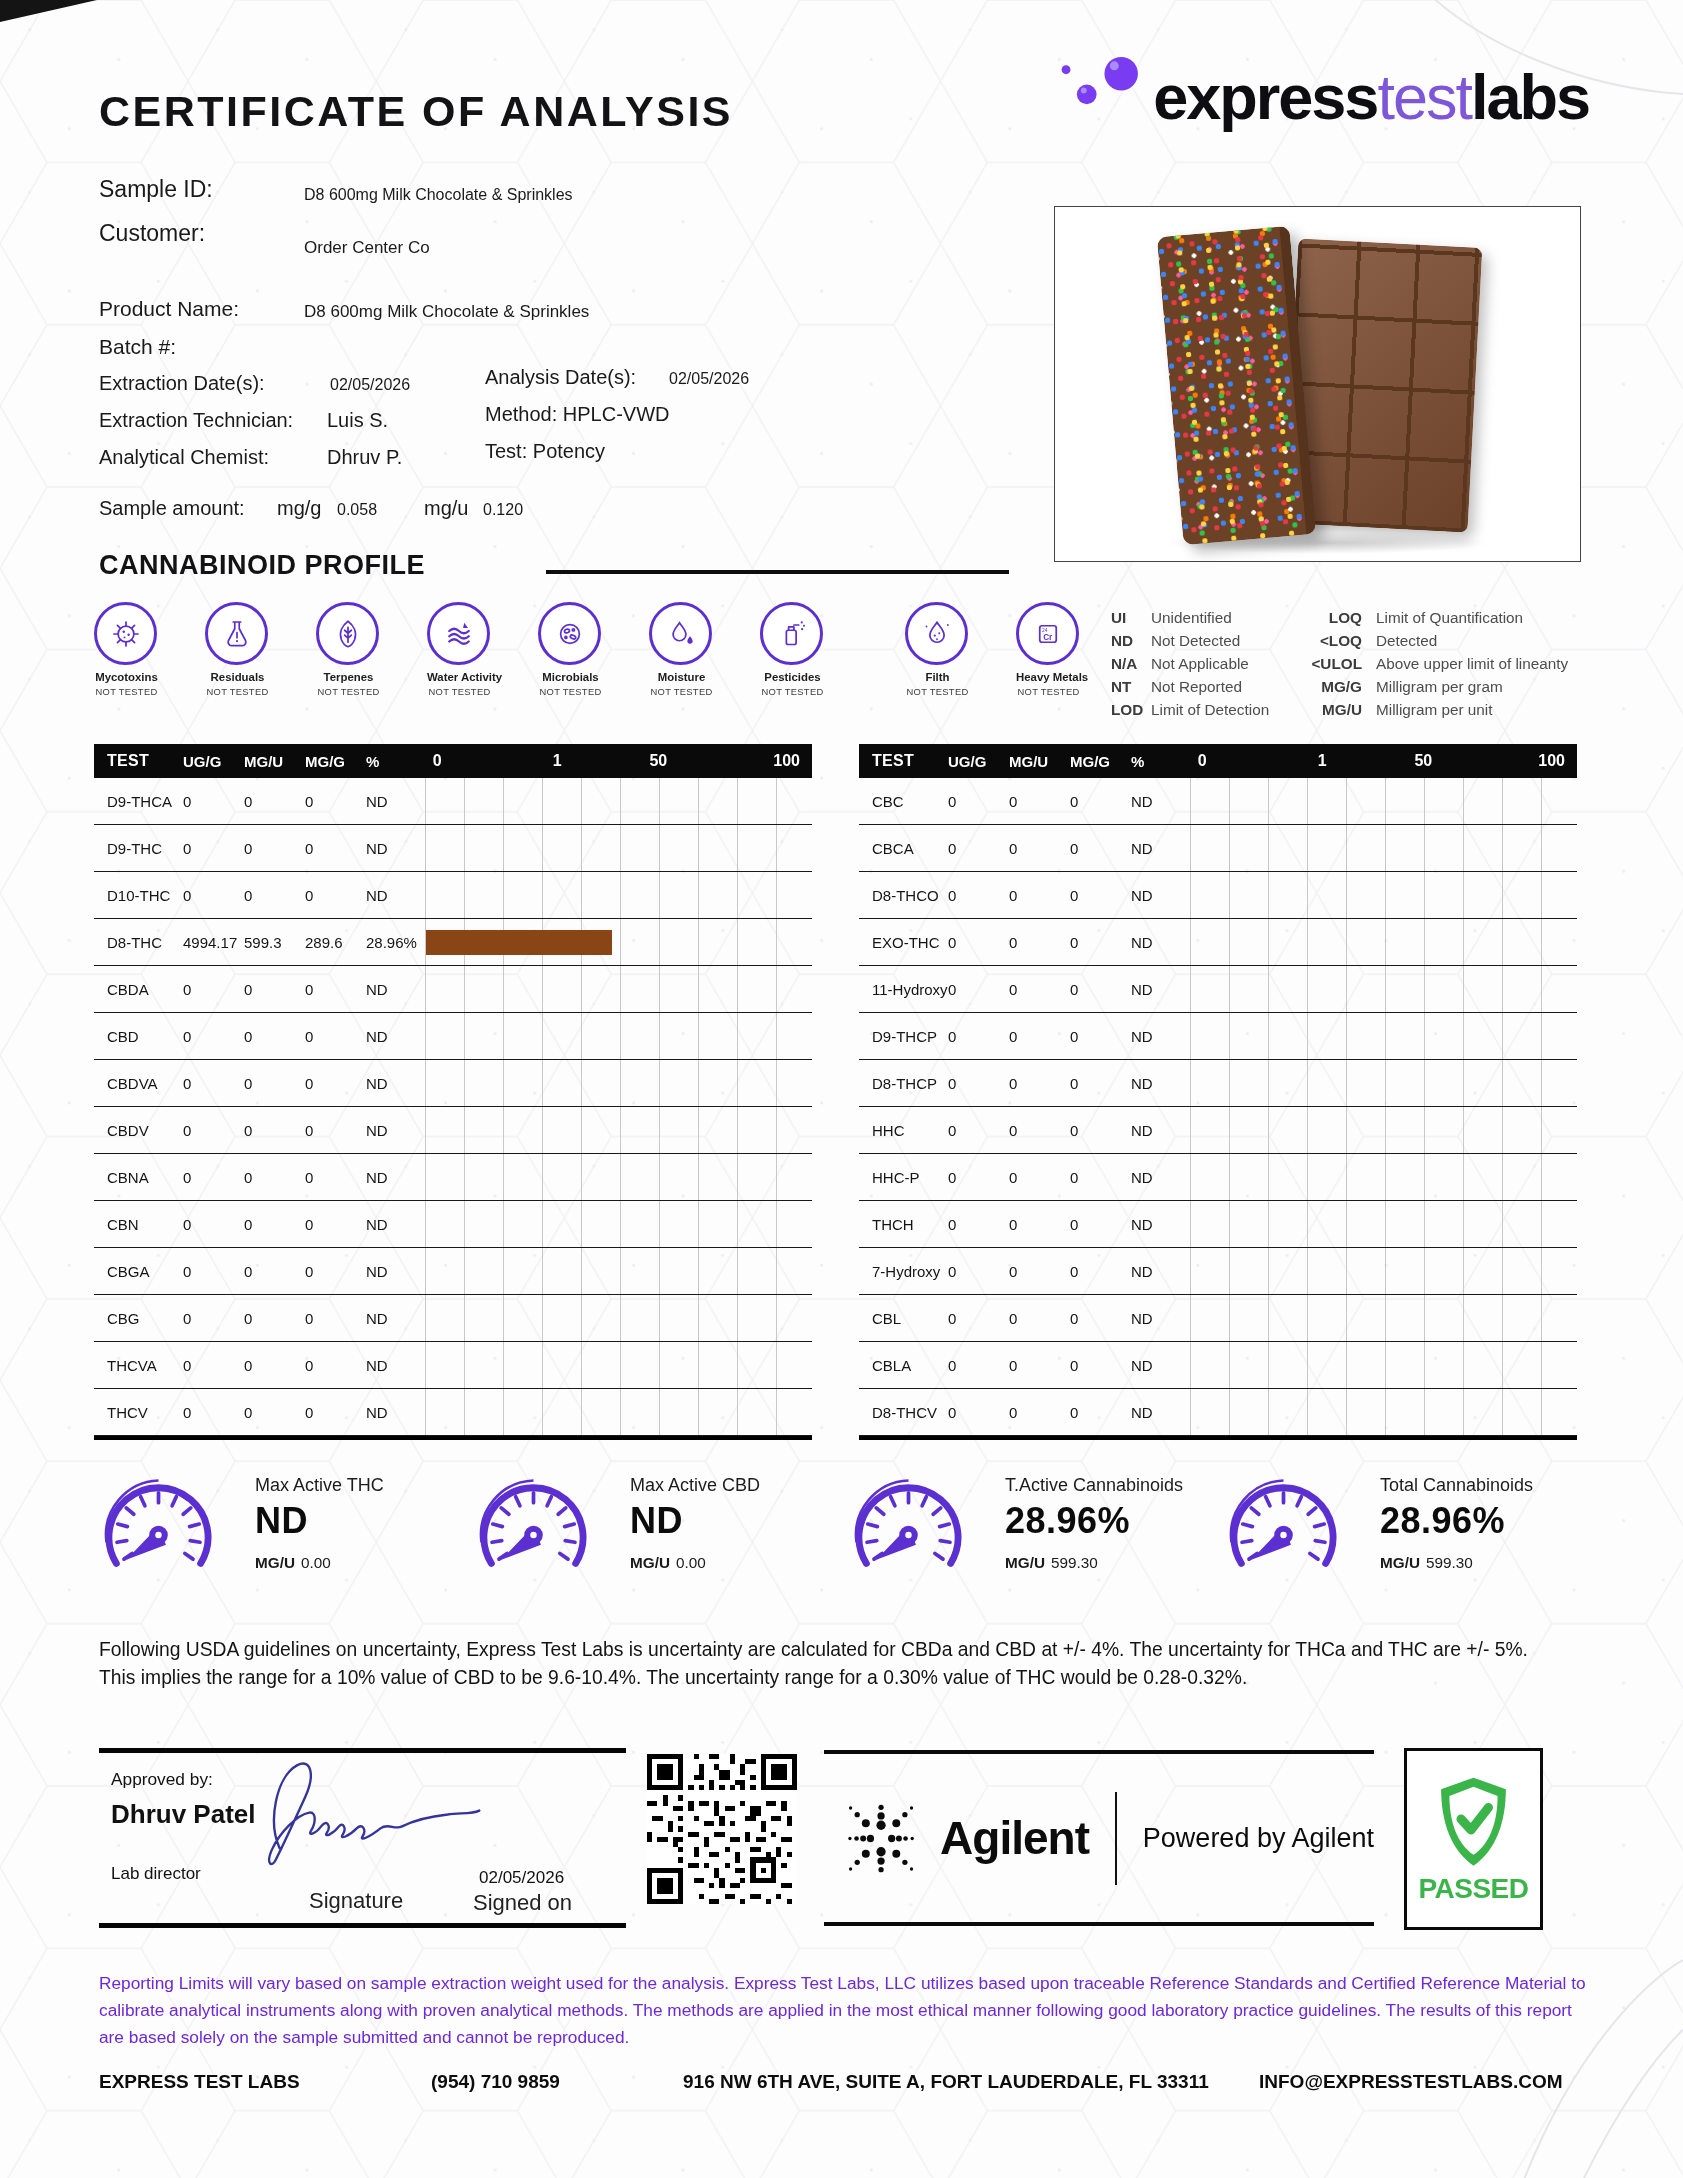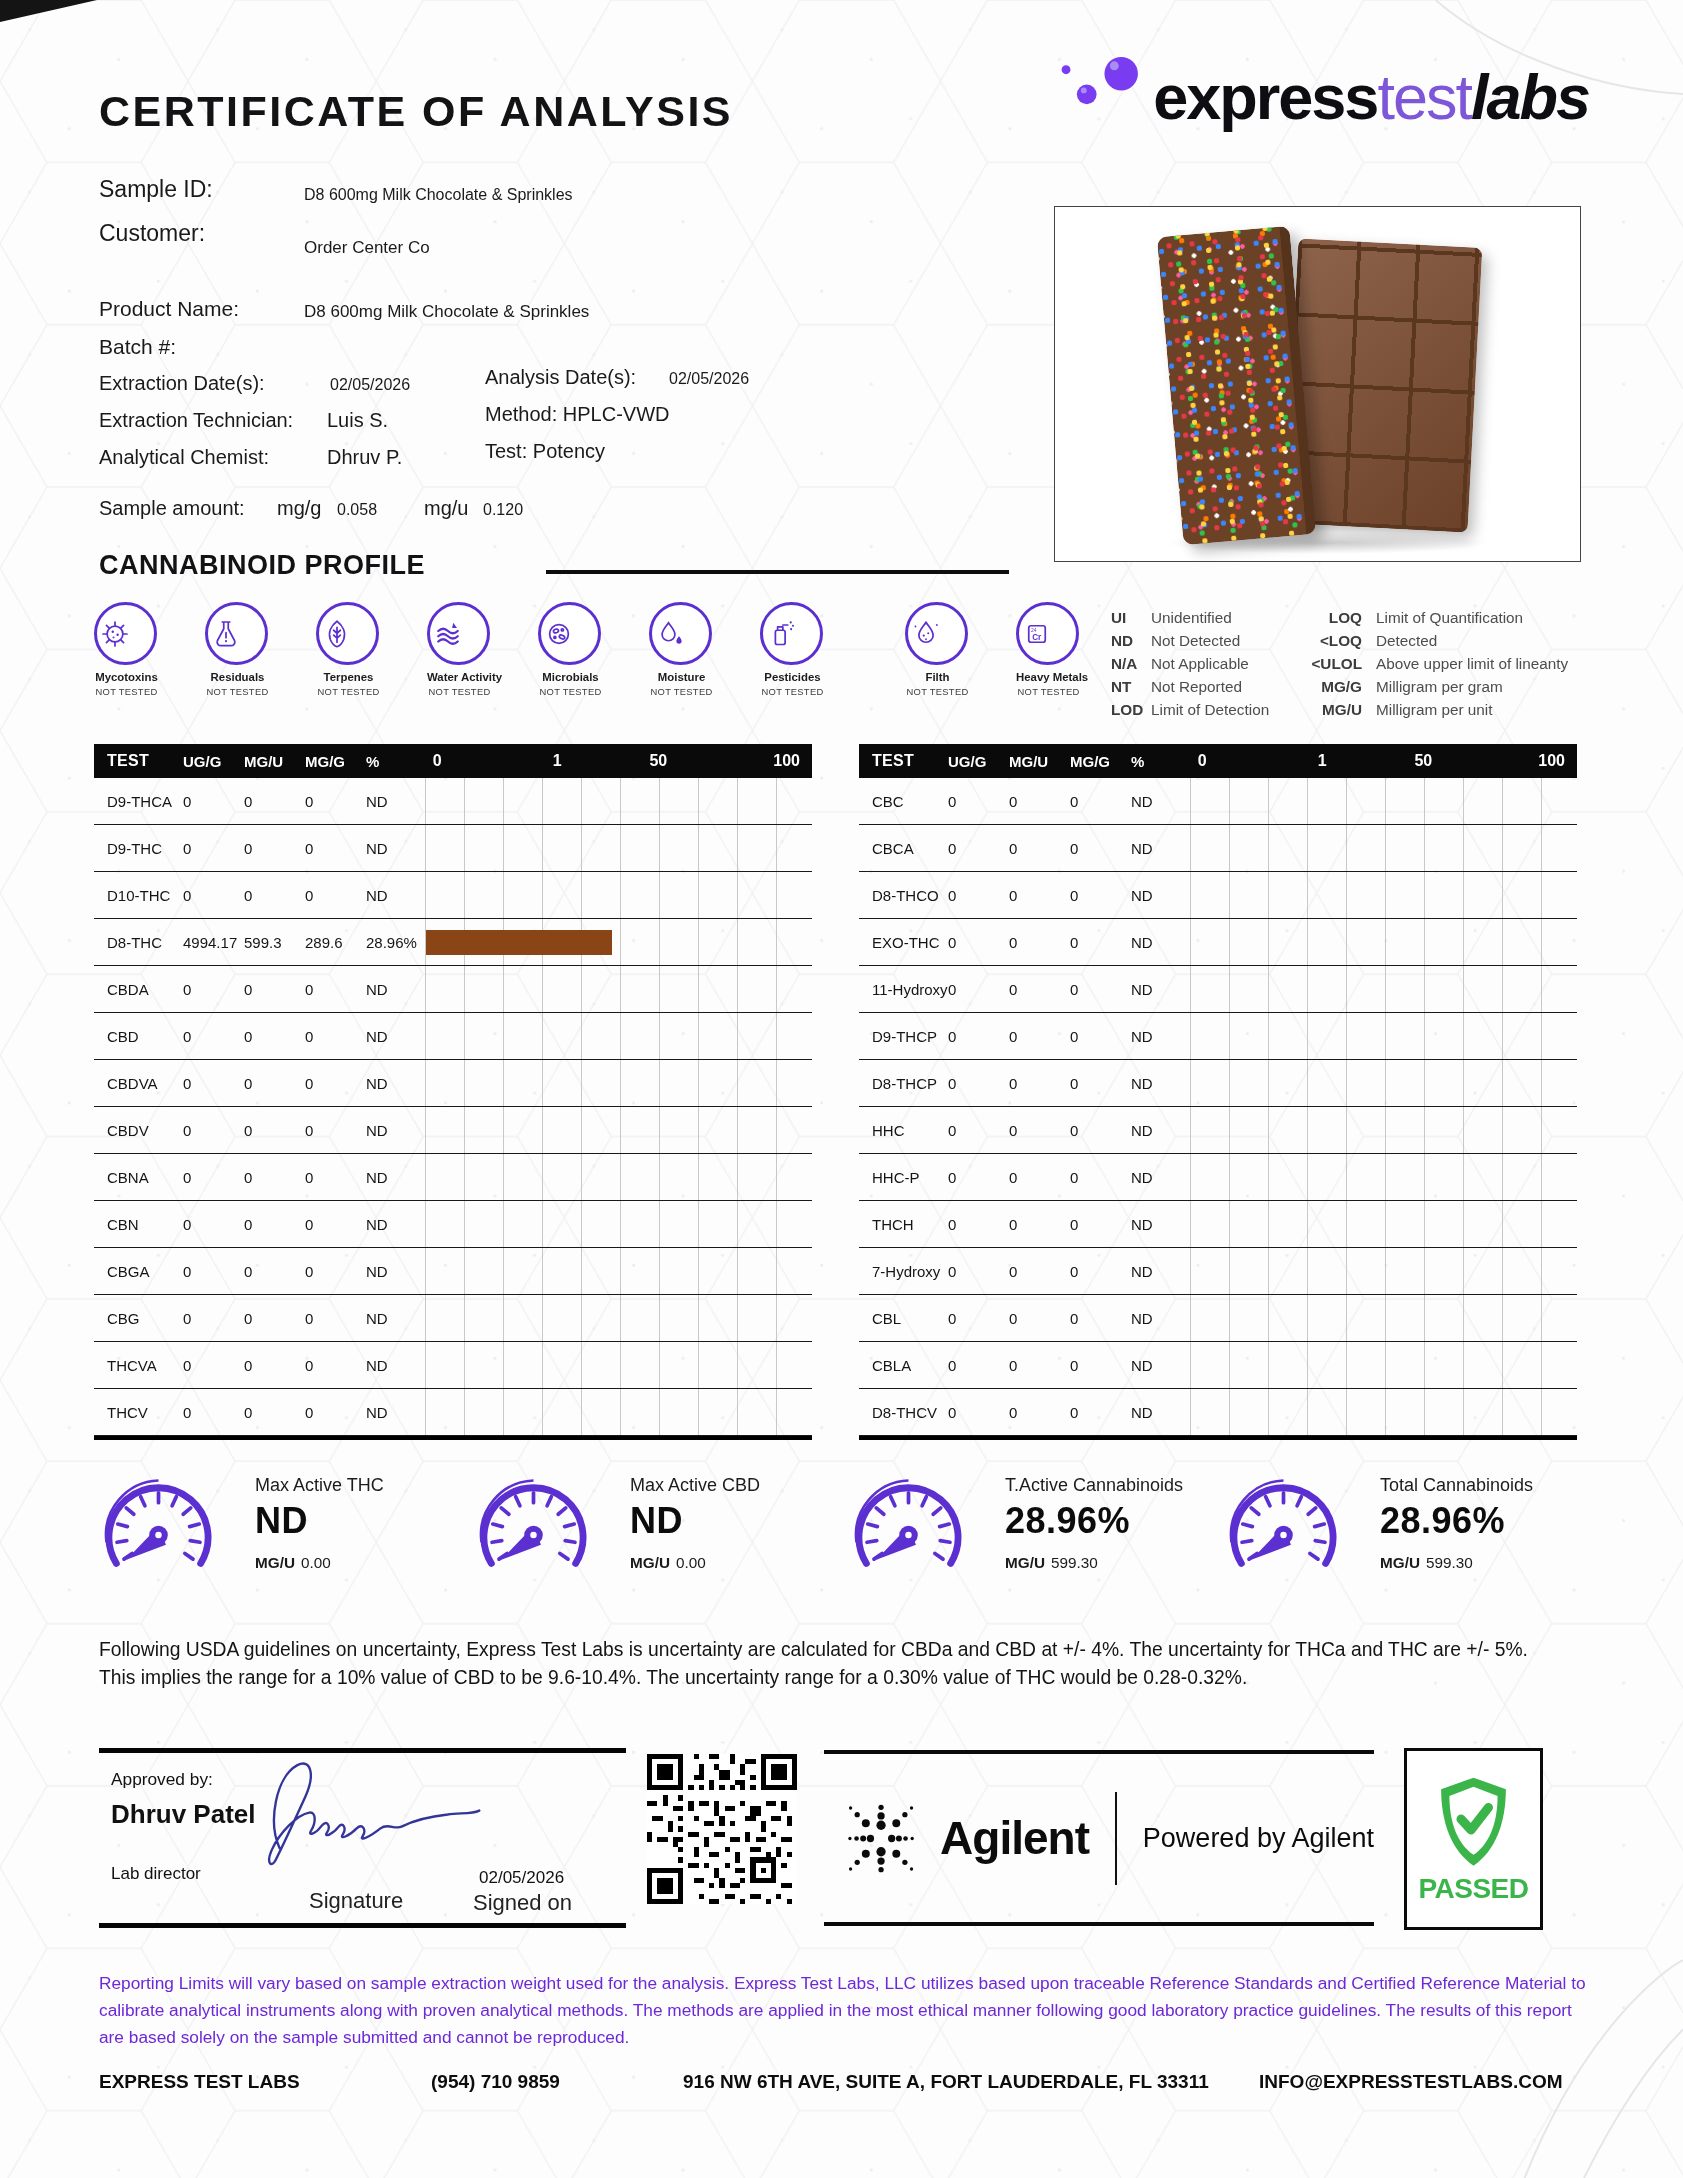--- a/index.html
+++ b/index.html
@@ -15,21 +15,21 @@
 
   
   .title{position:absolute;left:99px;top:87px;font-size:43px;font-weight:800;
          letter-spacing:2.5px;color:#131315}
   .logo{position:absolute;left:842px;top:48px;width:747px;height:99px;
         display:flex;align-items:center;justify-content:flex-end}
   .logo-bubbles{margin-right:4px;margin-bottom:26px}
   .logo-text{font-size:63px;line-height:1;letter-spacing:-2px;white-space:nowrap}
   .logo-express{font-weight:800;color:#0d0d12}
   .logo-test{font-weight:400;color:#7e57d8}
-  .logo-labs{font-weight:800;font-style:italic;color:#0d0d12}
+  .logo-labs{font-weight:800;color:#0d0d12}
 
   
   .lbl{position:absolute;color:#1a1a1a;font-weight:400}
   .val{position:absolute;color:#1a1a1a}
   .f23{font-size:23px}.f21{font-size:21px}.f20{font-size:20px}
   .f17{font-size:17px}.f16{font-size:16px}
 
   
   .product-box{position:absolute;left:1054px;top:206px;width:527px;height:356px;
                background:#fff;border:1.5px solid #444;overflow:hidden}
@@ -58,21 +58,21 @@
   
   .section-heading{position:absolute;left:99px;top:550px;font-size:27px;font-weight:700;
                    letter-spacing:0.5px;color:#131315}
   .heading-rule{position:absolute;left:546px;top:570px;width:463px;height:3.5px;background:#0d0d0d}
 
   
   .icons-row{position:absolute;left:94px;top:602px;display:flex;gap:46px}
   .pi{width:65px;text-align:center}
   .pi.gap{margin-left:34px}
   .pi-circle{width:63px;height:63px;border:3.5px solid #5b2fd0;border-radius:50%;
-             display:flex;align-items:center;justify-content:flex-start;background:#fff}
+             display:flex;align-items:center;justify-content:center;background:#fff}
   .pi-name{margin-top:6px;font-size:11.4px;font-weight:700;color:#1c1c1c;white-space:nowrap}
   .pi-status{margin-top:3px;font-size:9.4px;color:#3a3a3a;letter-spacing:0.3px;white-space:nowrap}
 
   
   .legend-col{position:absolute;top:606px}
   .legend-col.c1{left:1111px}
   .legend-col.c2{left:1287px}
   .lg-row{display:flex;line-height:23px;font-size:15.3px}
   .lg-abbr{font-weight:700;color:#3c3c3c}
   .c1 .lg-abbr{width:40px;margin-right:0}

